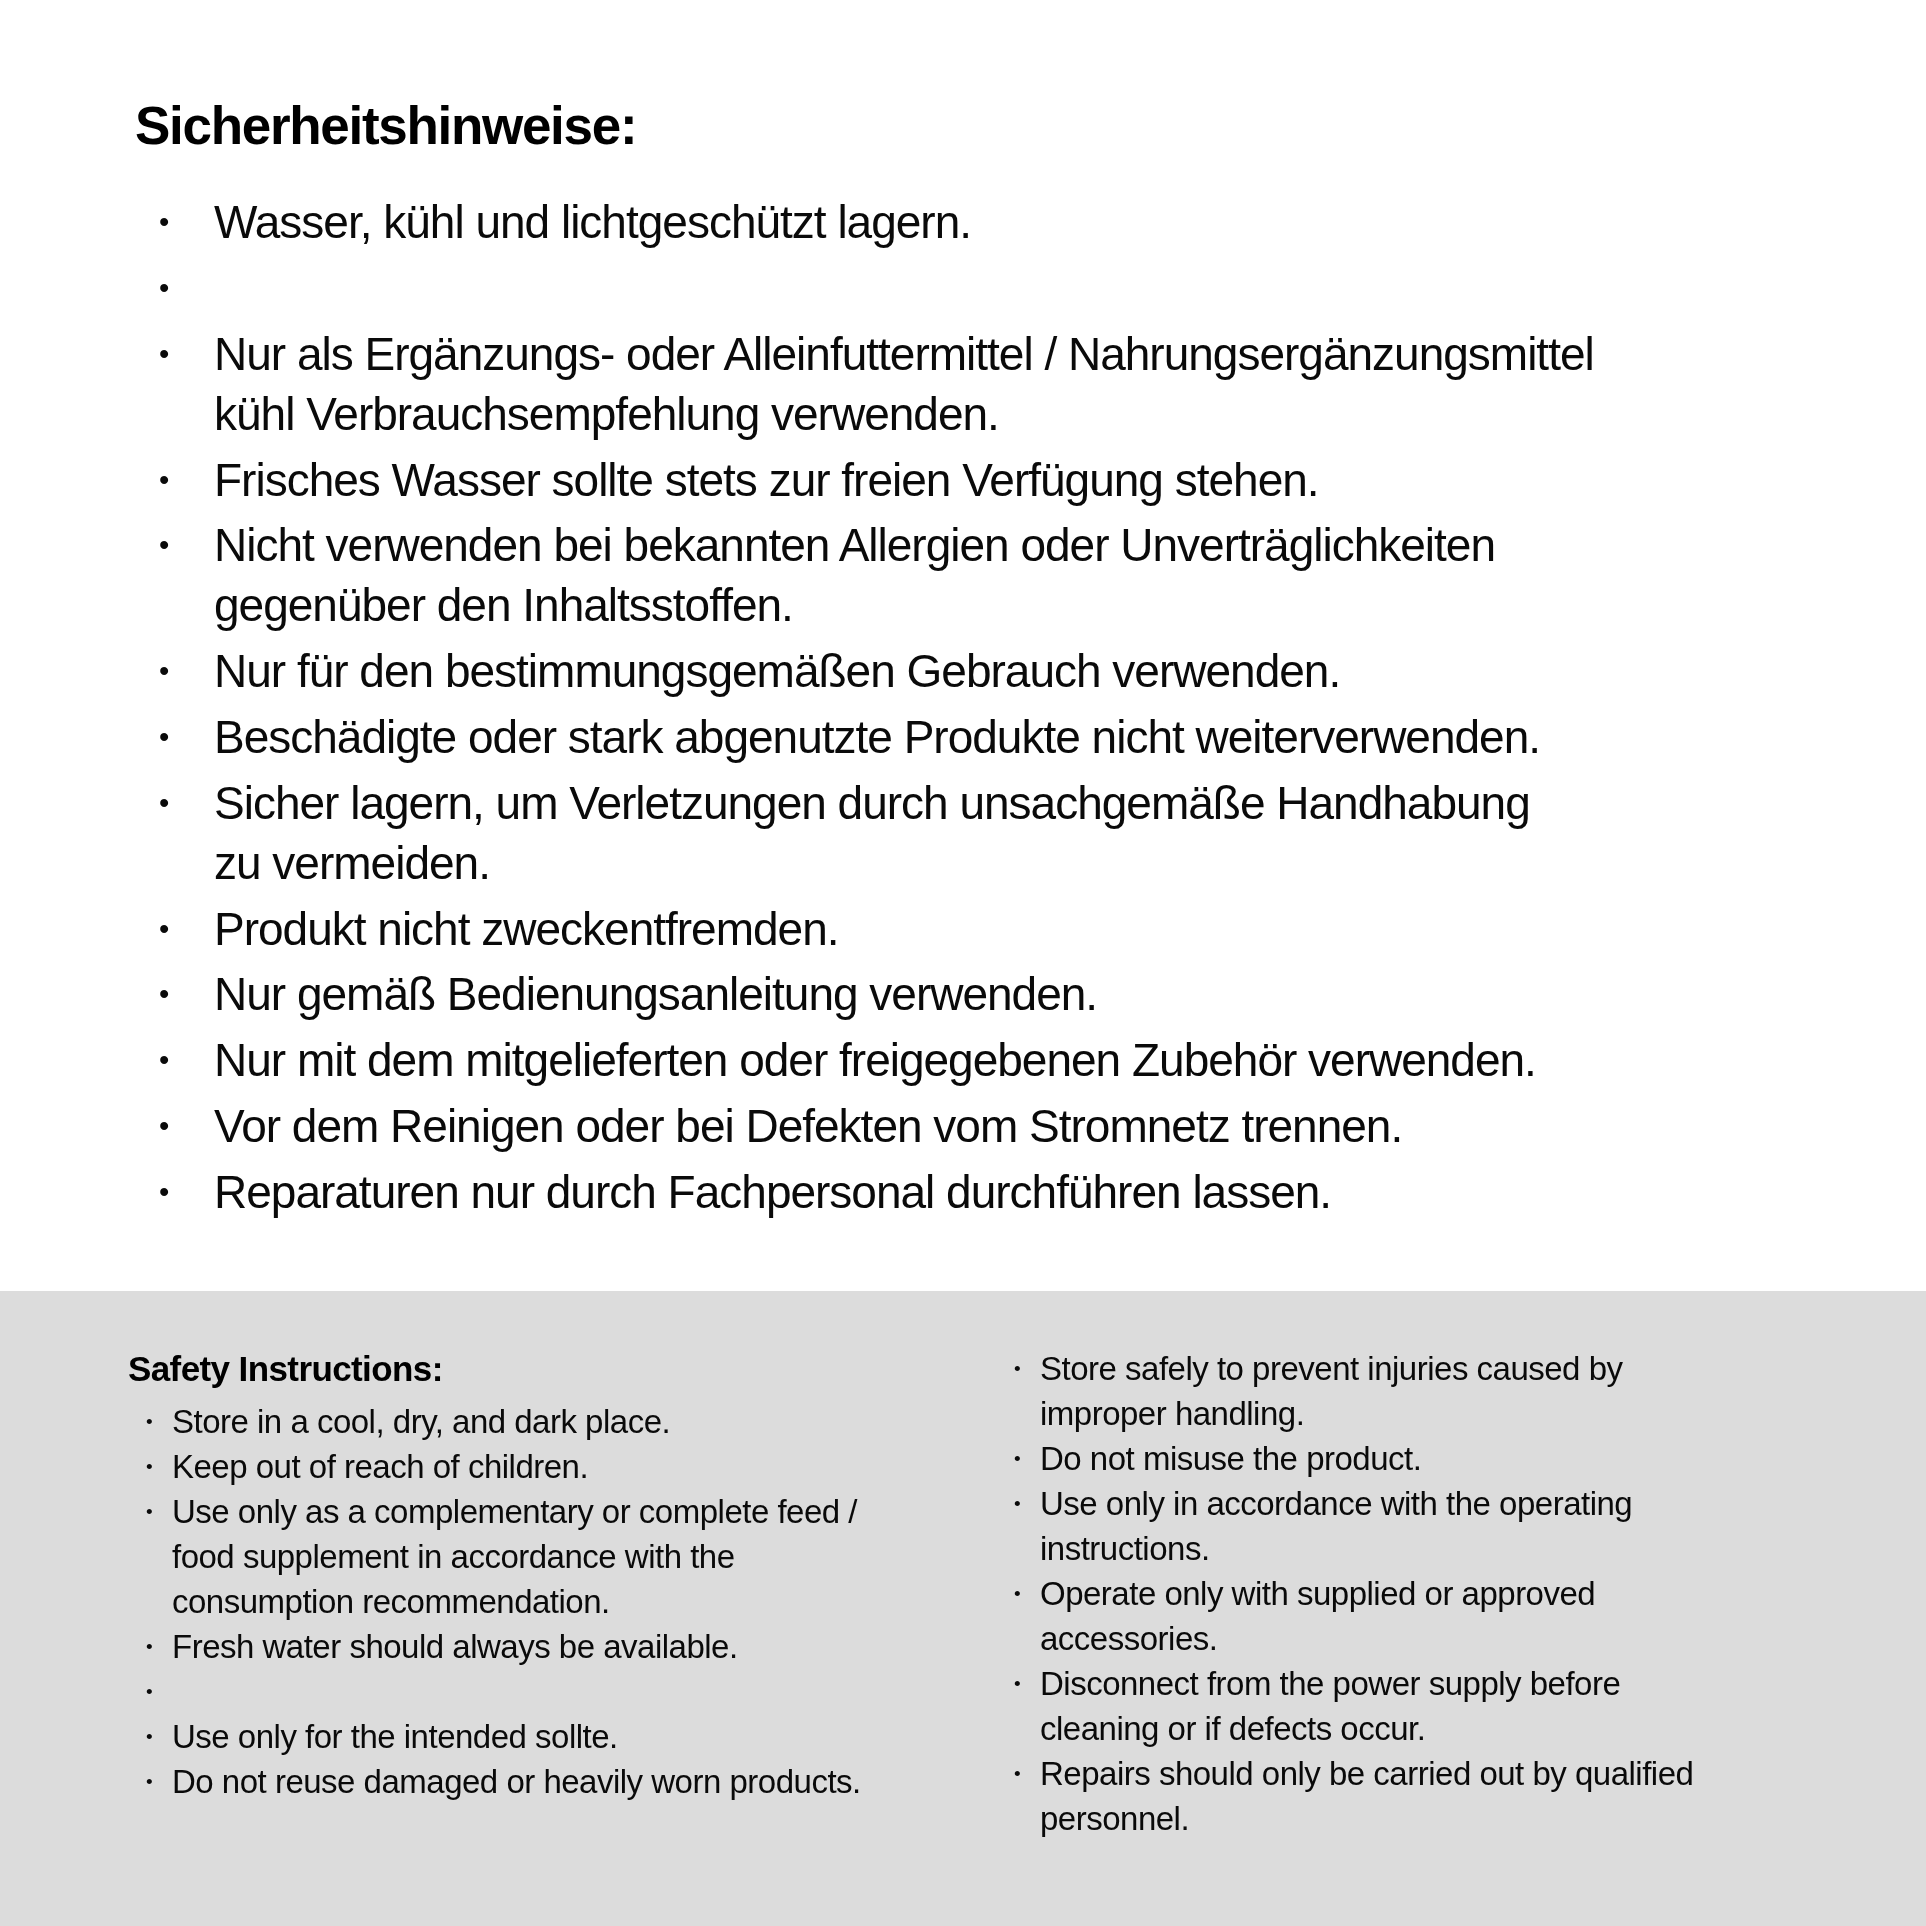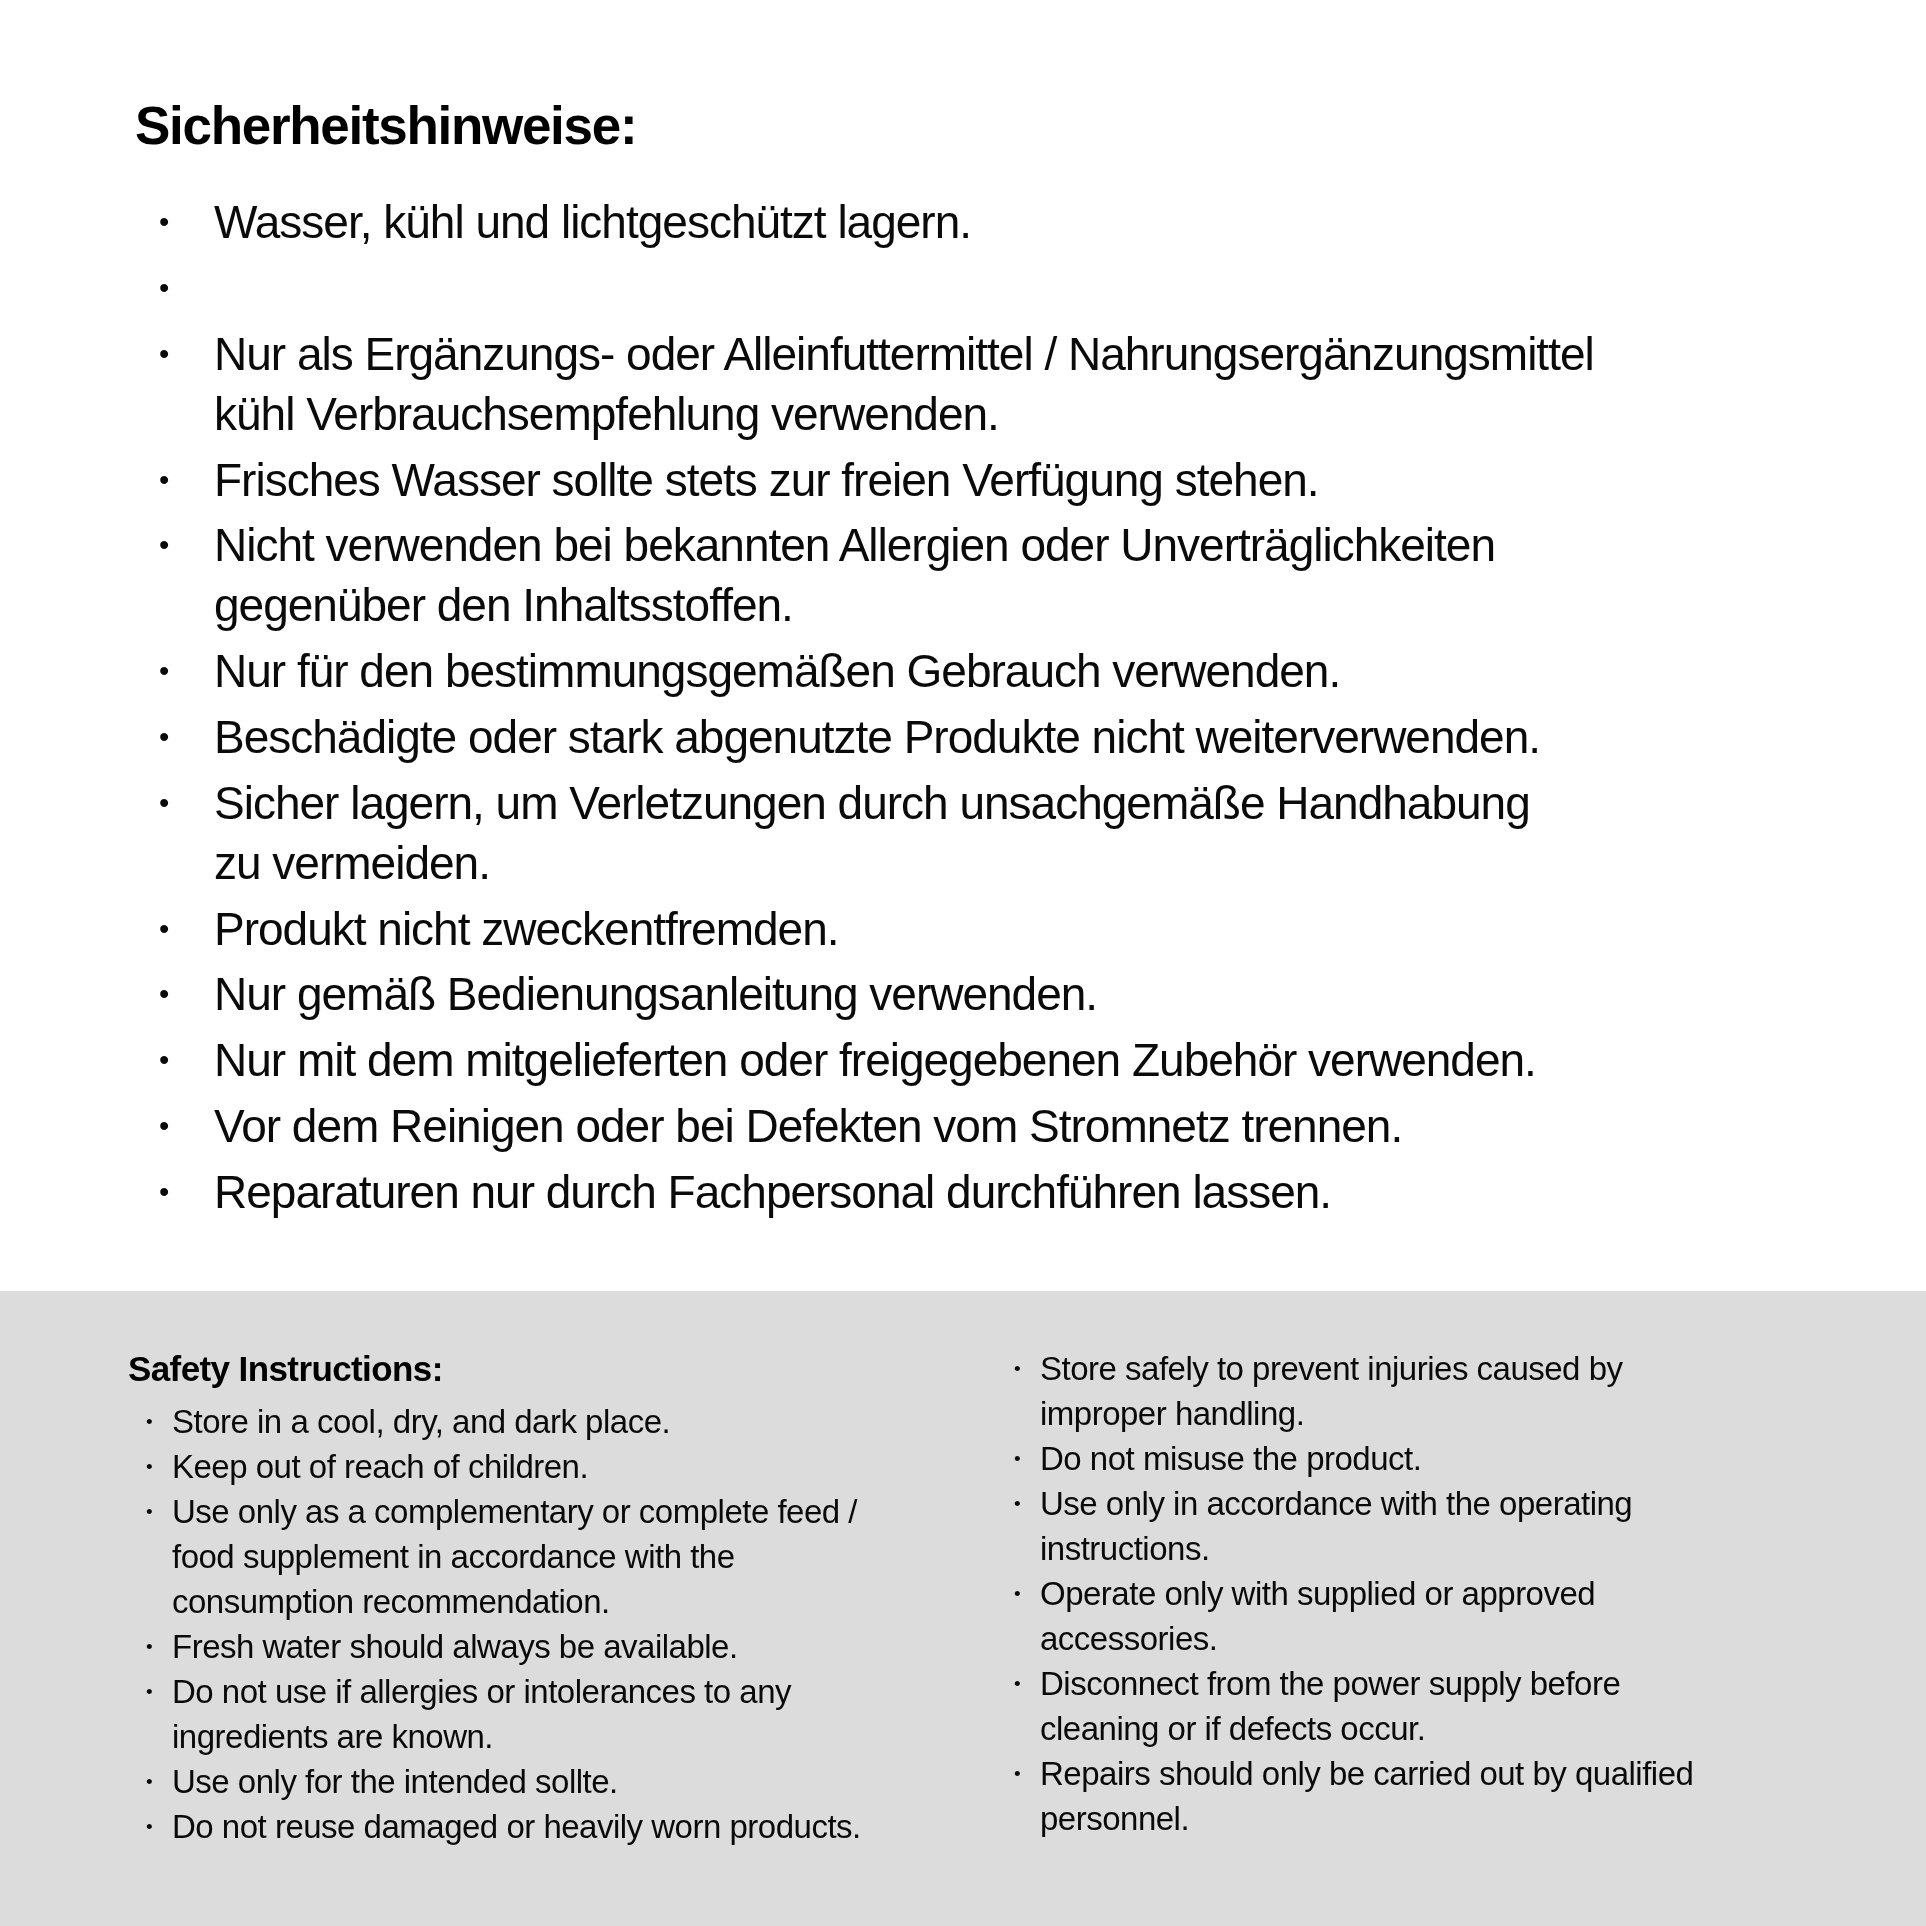--- a/index.html
+++ b/index.html
@@ -169,22 +169,20 @@
 consumption recommendation.</span>
           </li>
 
           <li>
             <span class="marker">•</span>
             <span class="txt">Fresh water should always be available.</span>
           </li>
 
           <li>
             <span class="marker">•</span>
-            <span class="txt">Do not use if allergies or intolerances to any
-ingredients are known.</span>
           </li>
 
           <li>
             <span class="marker">•</span>
             <span class="txt">Use only for the intended sollte.</span>
           </li>
 
           <li>
             <span class="marker">•</span>
             <span class="txt">Do not reuse damaged or heavily worn products.</span>

